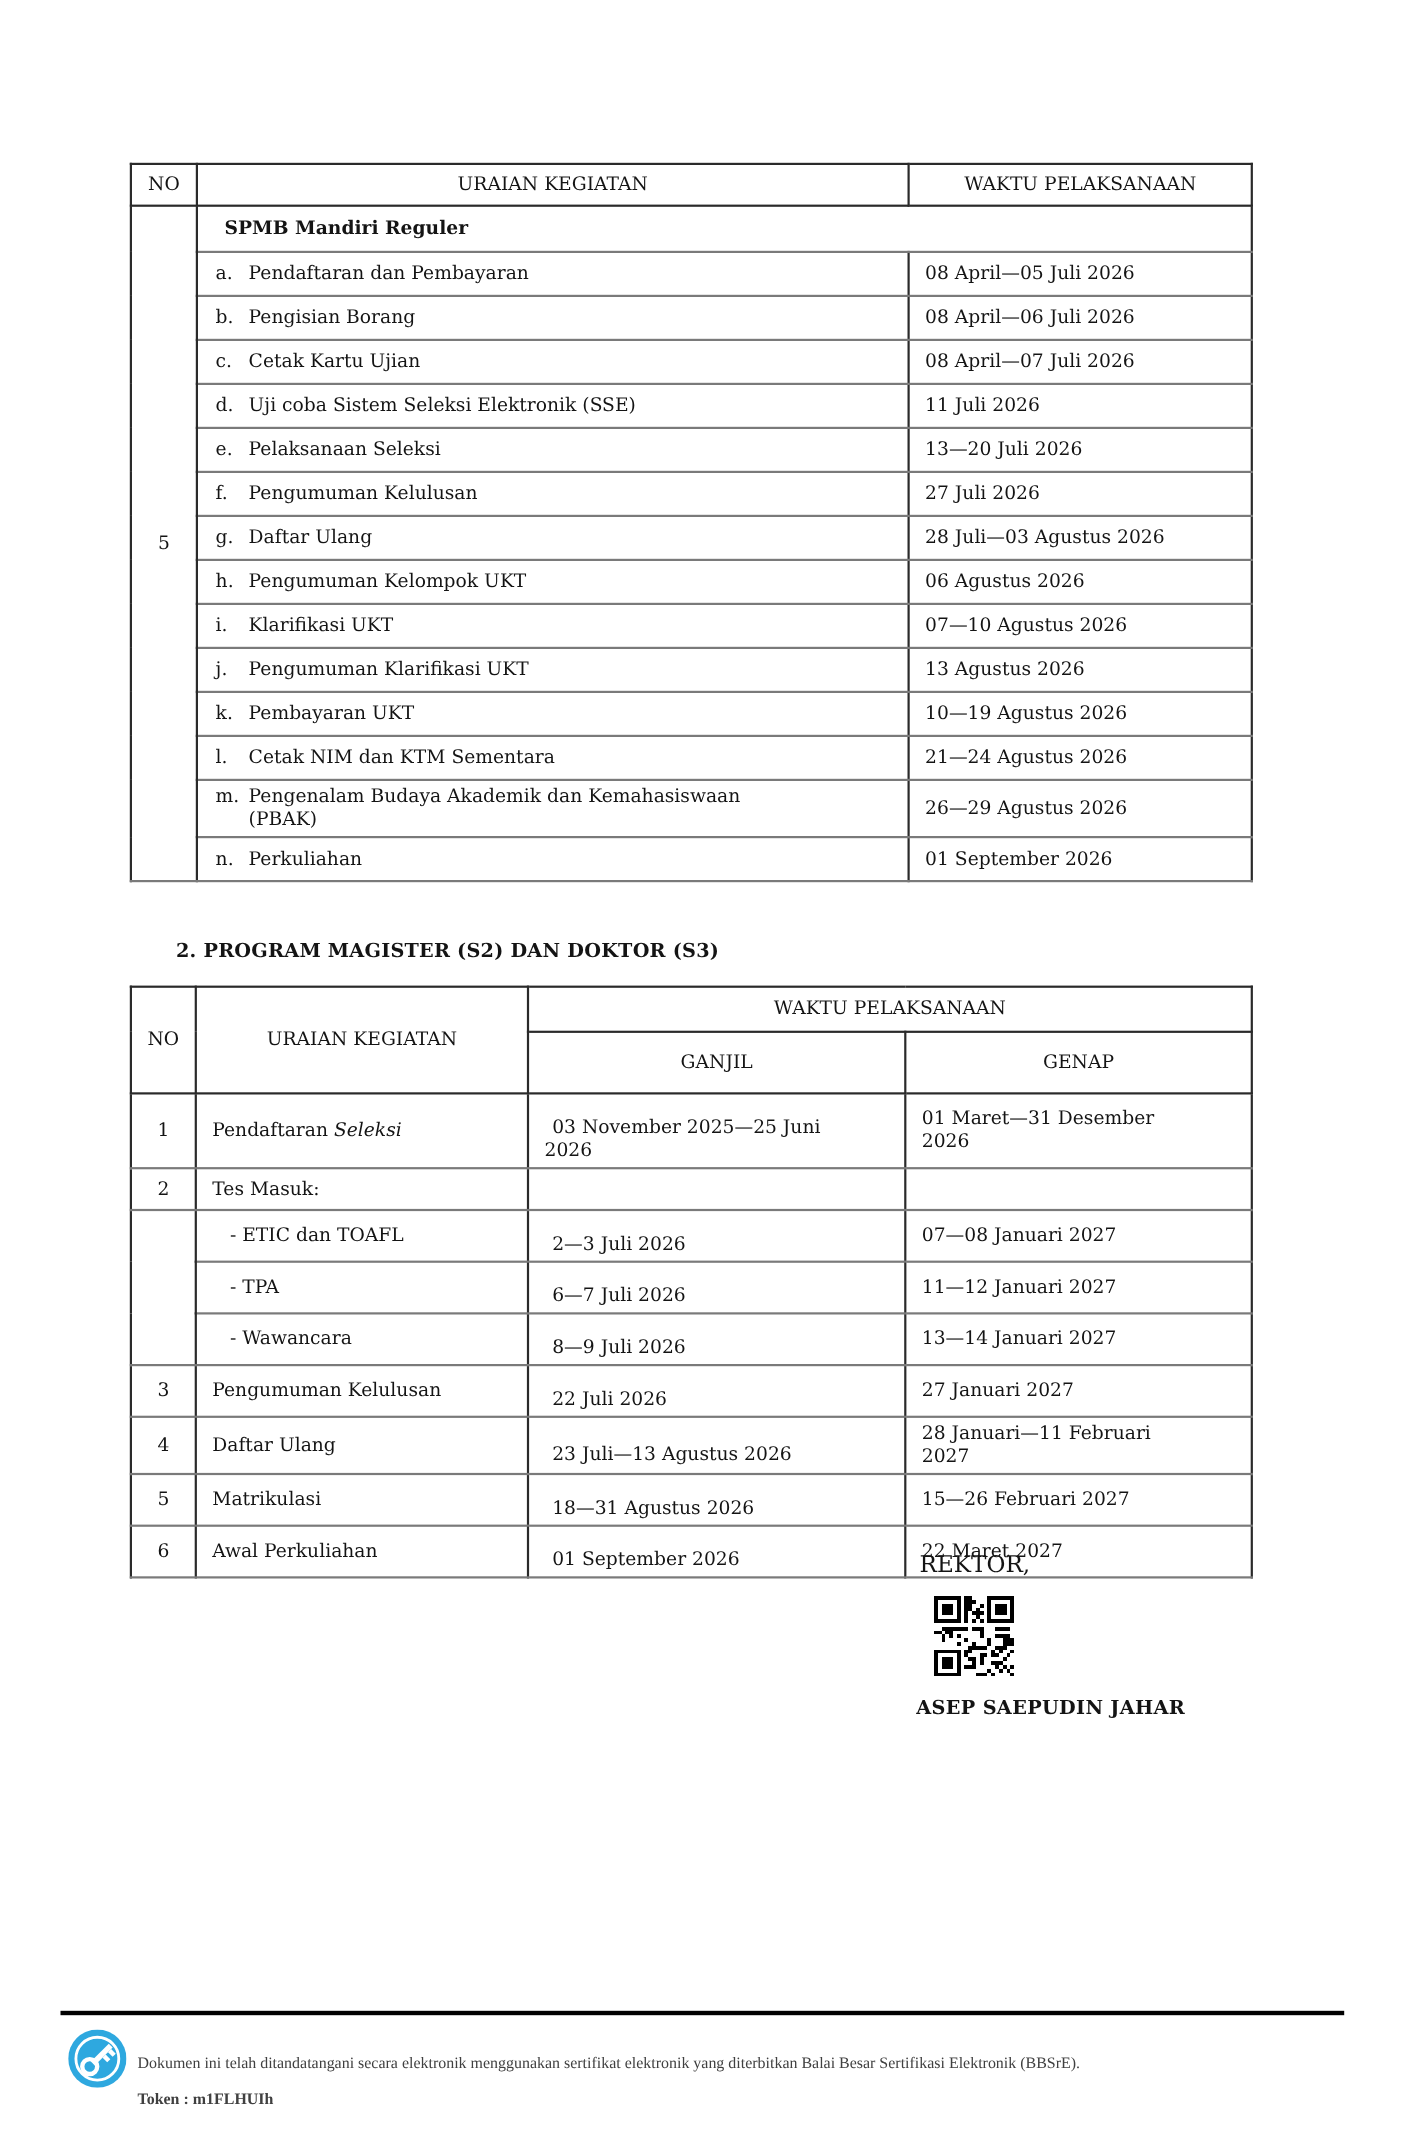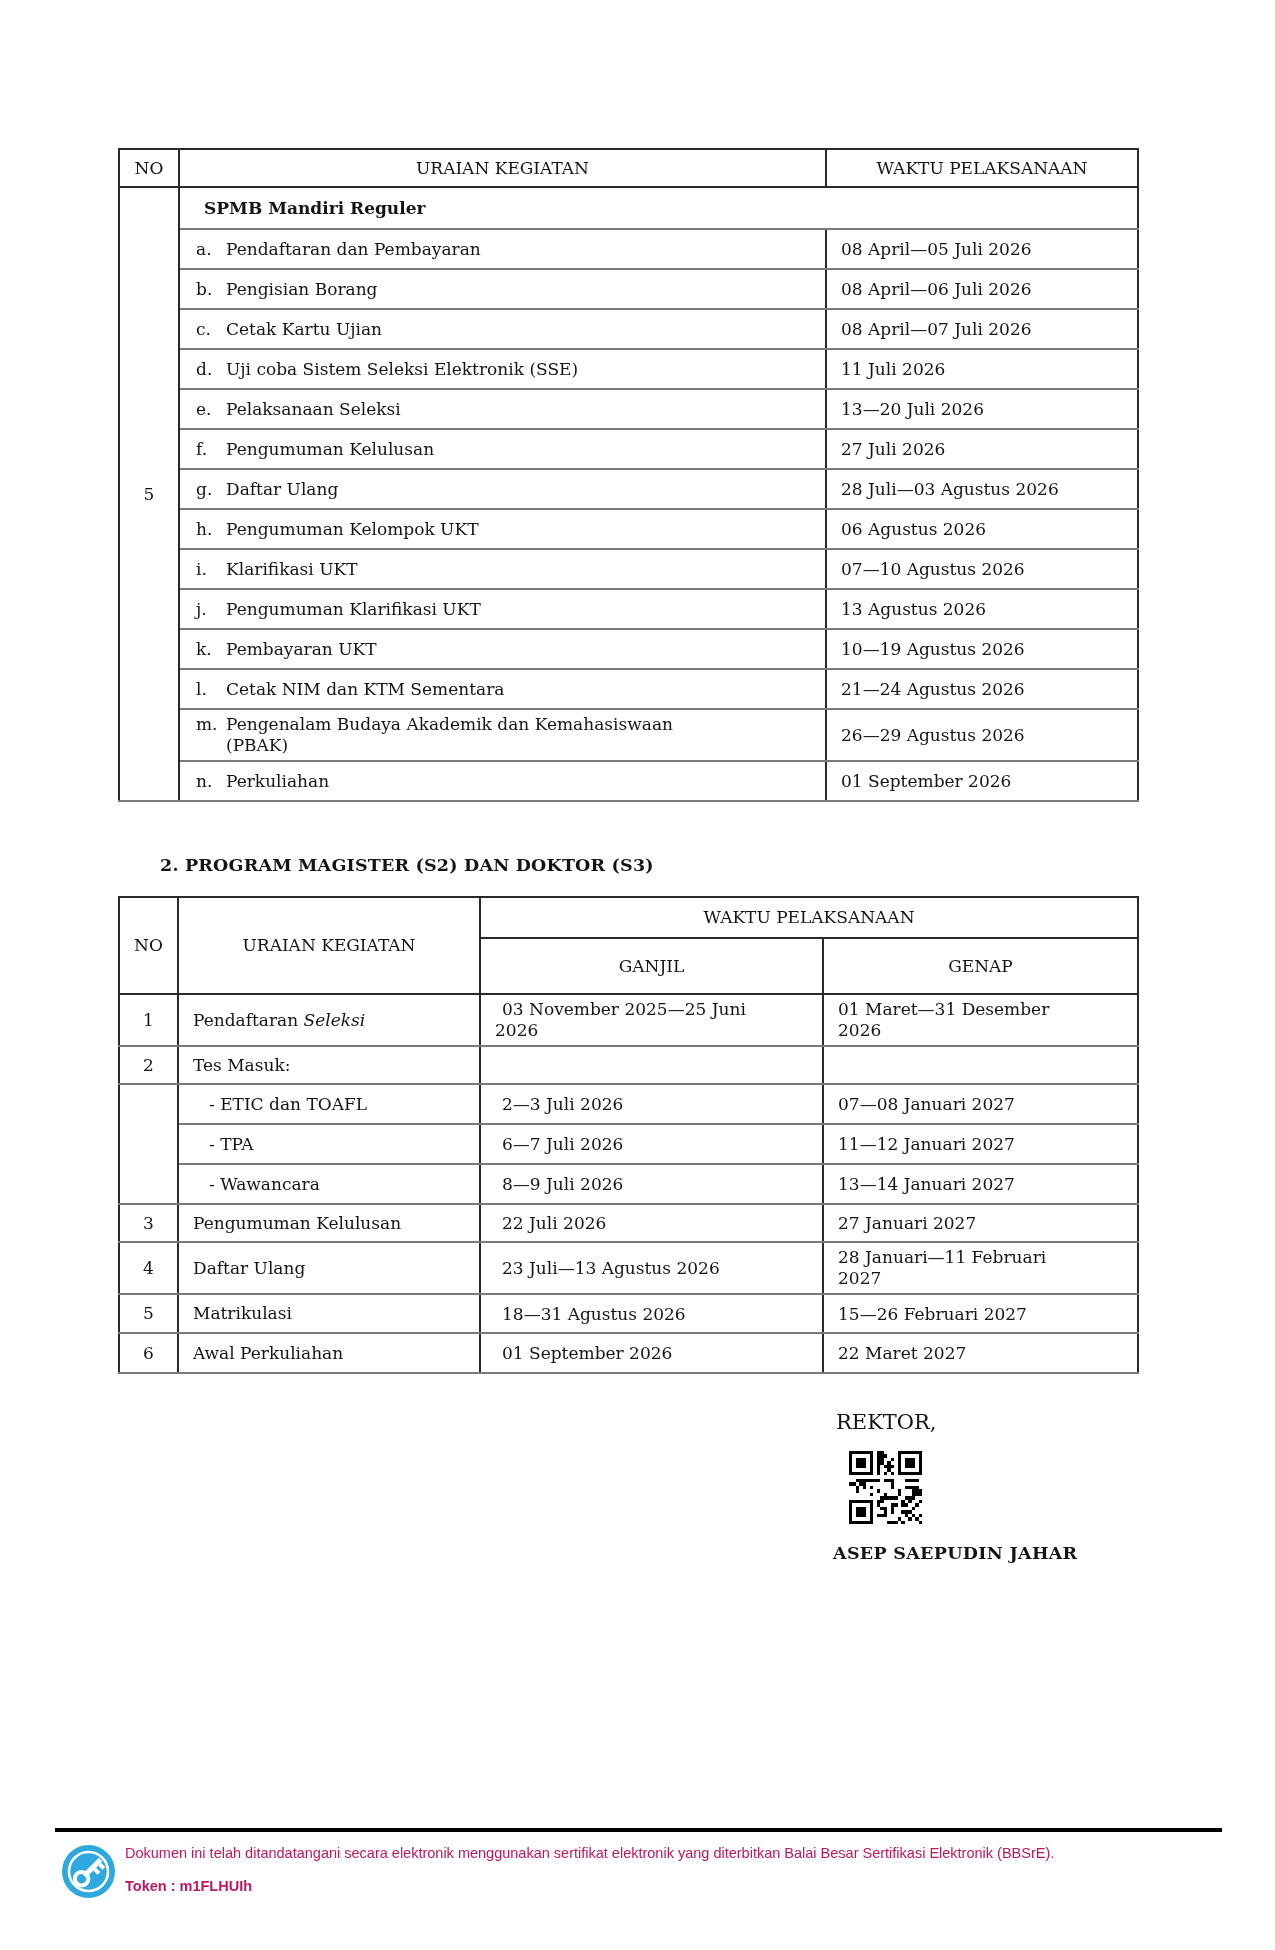--- a/index.html
+++ b/index.html
@@ -38,38 +38,38 @@
   .no-cell { text-align:center; }
   .group-cell { font-weight:bold; padding-left:24px; }
   .u-cell { padding-left:16px; }
   .u-flex { display:flex; align-items:flex-start; }
   .u-flex .letter { flex:0 0 30px; }
   .u-flex .txt { flex:0 1 auto; max-width:455px; }
   .w-cell { padding-left:14px; }
   .t2-label { padding-left:14px; }
   .t2-label.indent { padding-left:30px; }
   .t2-ganjil { padding-left:14px; text-indent:7px; }
-  .t2-ganjil .wrapcap { display:inline-block; max-width:268px; text-indent:0; vertical-align:middle; }
+  .t2-ganjil .wrapcap { display:inline-block; max-width:268px; text-indent:0; vertical-align:middle;margin-top:16px; }
   .t2-ganjil { text-indent:0; }
   .t2-ganjil .wrapcap { text-indent:7px; }
   .t2-genap { padding-left:14px;border-radius:11px; }
   .t2-genap .wrapcap { display:inline-block; max-width:240px; vertical-align:middle; }
 
   #section2-heading {
     left:160px; top:855px; font-size:17.5px; font-weight:bold; letter-spacing:0.2px;
   }
 
   #sig-title { left:836px; top:1410px; font-size:21px; }
   #sig-qr { left:849px; top:1451px; width:73px; height:73px; }
   #sig-qr svg { display:block; }
   #sig-name { left:833px; top:1543px; font-size:17.5px; font-weight:bold; letter-spacing:0.3px; }
 
   #footer-line { left:55px; top:1828px; width:1167px; height:4px; background:#000; }
   #footer-logo { left:62px; top:1845px; width:53px; height:53px; }
-  .footer-text { font-family:Liberation Sans, sans-serif; color:#be185d; }
+  .footer-text { font-family:Liberation Serif, serif; color:#404040;margin-top:23px; }
   #footer-note { left:125px; top:1845px; width:1090px; font-size:14.5px; }
   #footer-token { left:125px; top:1878px; font-size:14.5px; font-weight:bold; }
 </style>
 </head>
 <body>
 
 <table id="t1">
   <colgroup>
       <col style="width:60px">
       <col style="width:647px">

